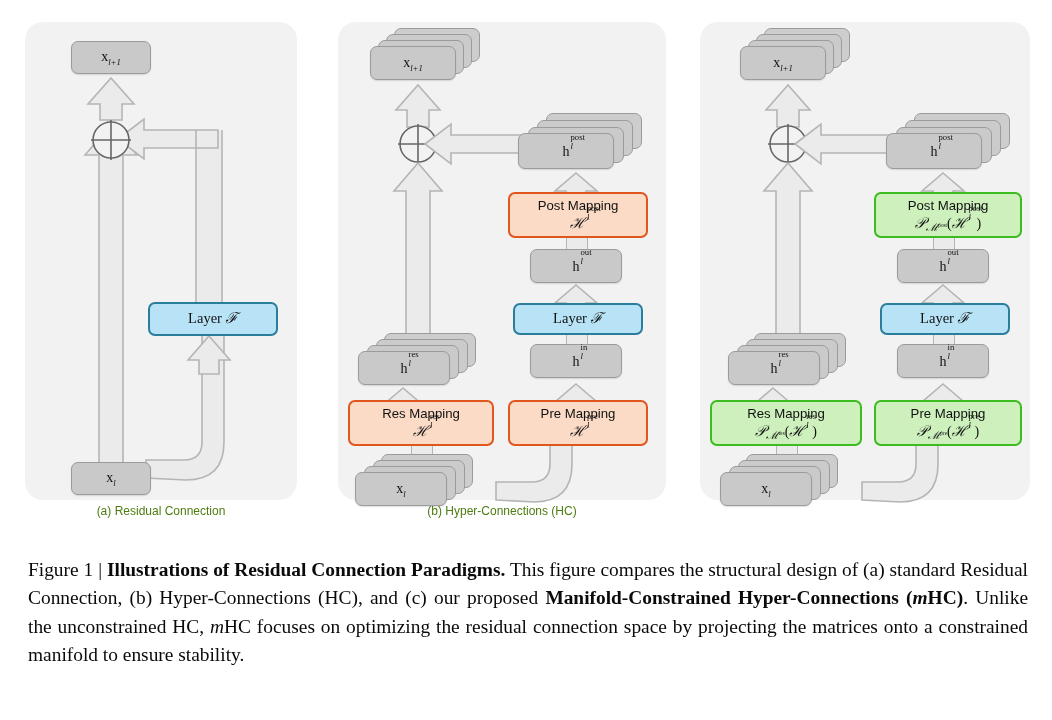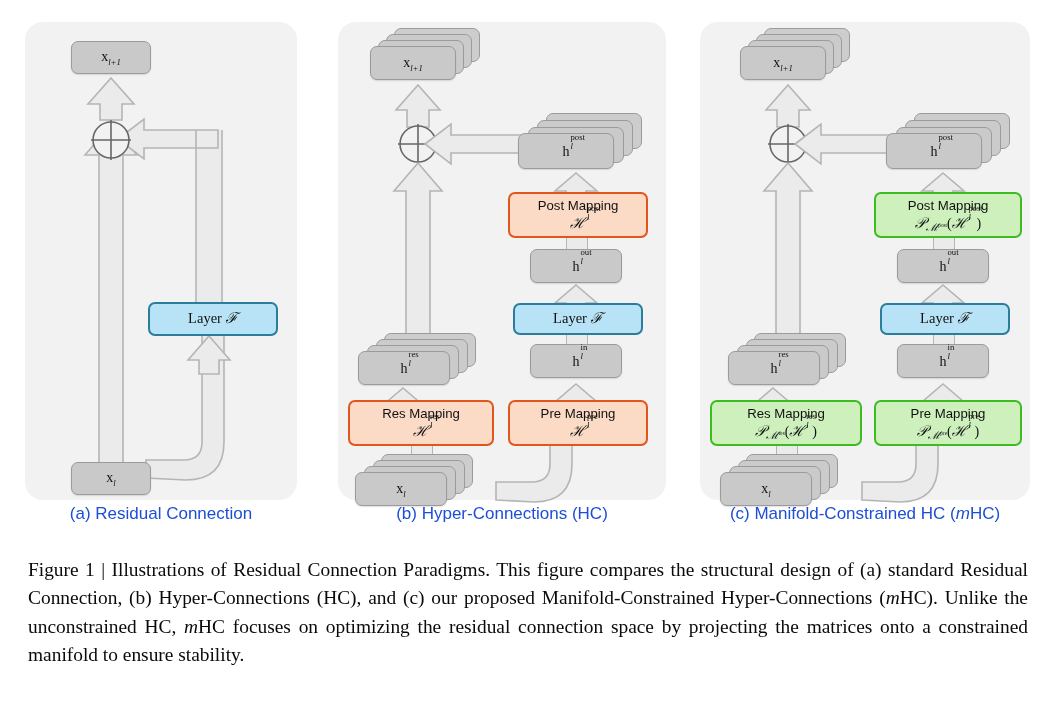--- a/index.html
+++ b/index.html
@@ -29,22 +29,22 @@
     border-radius: 18px;
   }
   #panel-a { left: 25px;  top: 22px; width: 272px; height: 478px; }
   #panel-b { left: 338px; top: 22px; width: 328px; height: 478px; }
   #panel-c { left: 700px; top: 22px; width: 330px; height: 478px; }
 
   .panel-caption {
     position: absolute;
     top: 504px;
     text-align: center;
-    font-size: 17px;
-    color: #1d4ed8;
+    font-size: 12px;
+    color: #4d7c0f;
     font-family: "Liberation Sans", sans-serif;
     white-space: nowrap;
   }
   #caption-a { left: 25px;  width: 272px; }
   #caption-b { left: 338px; width: 328px; text-align: center; }
   #caption-c { left: 700px; width: 330px; }
   .panel-caption .ital { font-style: italic; }
 
   
   .node {
@@ -152,21 +152,21 @@
     left: 28px;
     top: 556px;
     width: 1000px;
     font-family: "Liberation Serif", serif;
     font-size: 19.4px;
     line-height: 1.46;
     color: #0a0a0a;
     text-align: justify;
     text-justify: inter-word;
   }
-  #figure-caption b { font-weight: normal; }
+  #figure-caption b { font-weight: bold; }
   #figure-caption .ital { font-style: italic; }
 </style>
 </head>
 <body>
 
 <div id="figure-area">
 
   <div class="panel" id="panel-a"></div>
 
   <svg class="vec" style="left:83px; top:125px;" width="56" height="350" viewBox="0 0 56 350">
@@ -443,21 +443,18 @@
 
   <div class="stack" style="left:886px; top:113px; width:136px; height:60px;">
     <div class="card c3" style="left:28px; top:0px;  width:96px; height:36px;"></div>
     <div class="card c2" style="left:19px; top:7px;  width:96px; height:36px;"></div>
     <div class="card c1" style="left:10px; top:14px; width:96px; height:36px;"></div>
   </div>
   <div class="node gray" style="left:886px; top:133px; width:96px; height:36px;">
     <span class="m"><span>h</span><span class="subsup"><sup class="sp">post</sup><sub class="sb">l</sub></span></span>
   </div>
 
-  <div class="panel-caption" id="caption-c">
-    <span>(c) Manifold-Constrained HC (</span><span class="ital">m</span><span>HC)</span>
-  </div>
 
 </div>
 
 <div id="figure-caption">
   <span>Figure 1 | </span><b>Illustrations of Residual Connection Paradigms.</b><span> This figure compares the structural design of (a) standard Residual Connection, (b) Hyper-Connections (HC), and (c) our proposed </span><b>Manifold-Constrained Hyper-Connections</b><b> (</b><b class="ital">m</b><b>HC</b><b>)</b><span>. Unlike the unconstrained HC, </span><span class="ital">m</span><span>HC focuses on optimizing the residual connection space by projecting the matrices onto a constrained manifold to ensure stability.</span>
 </div>
 
 </body></html>

